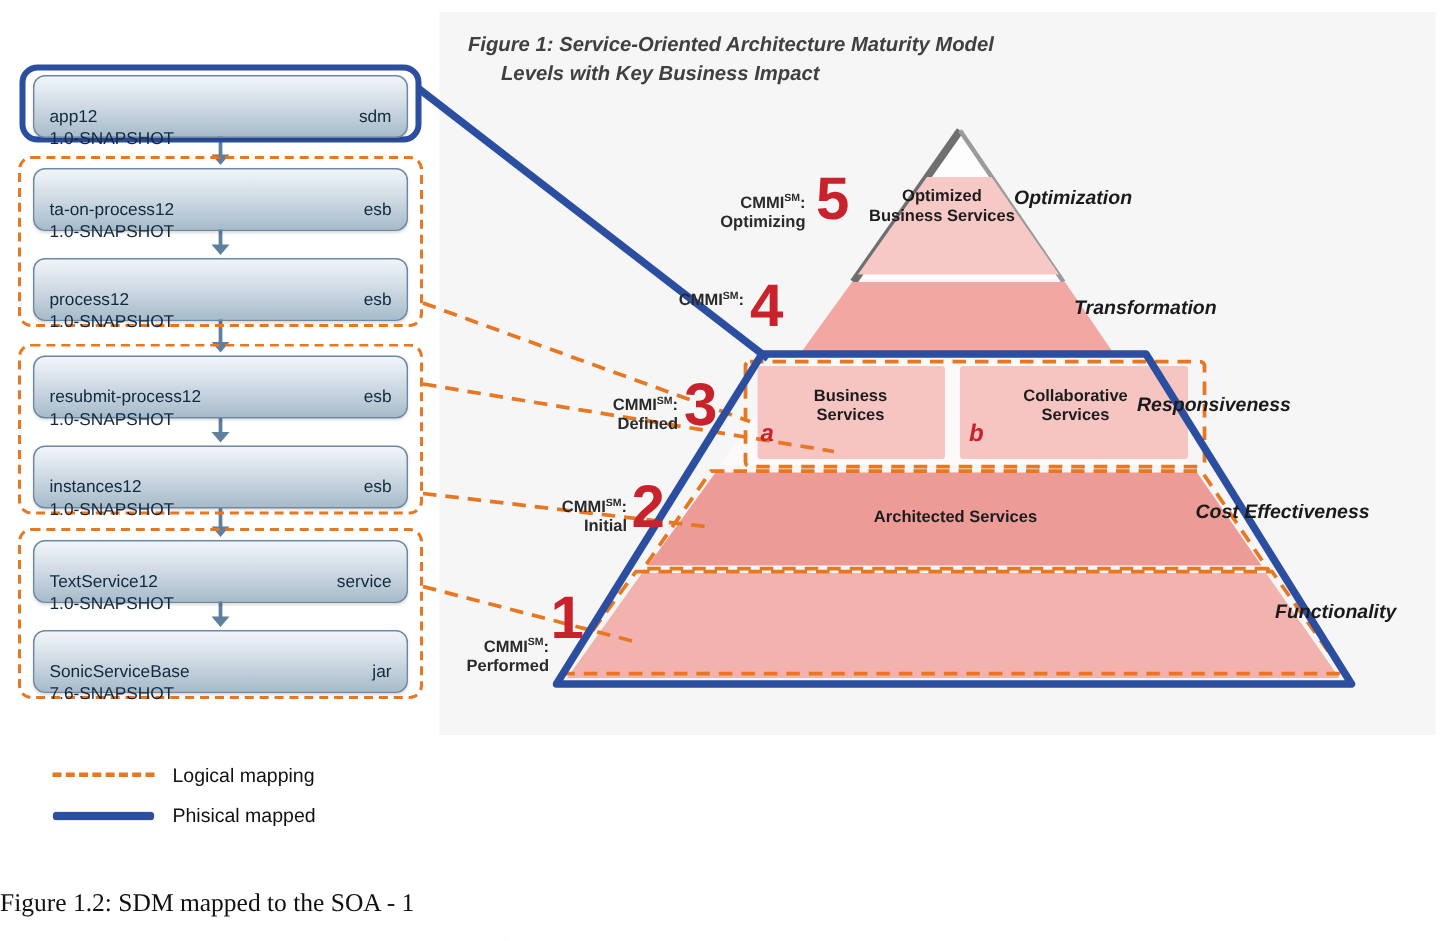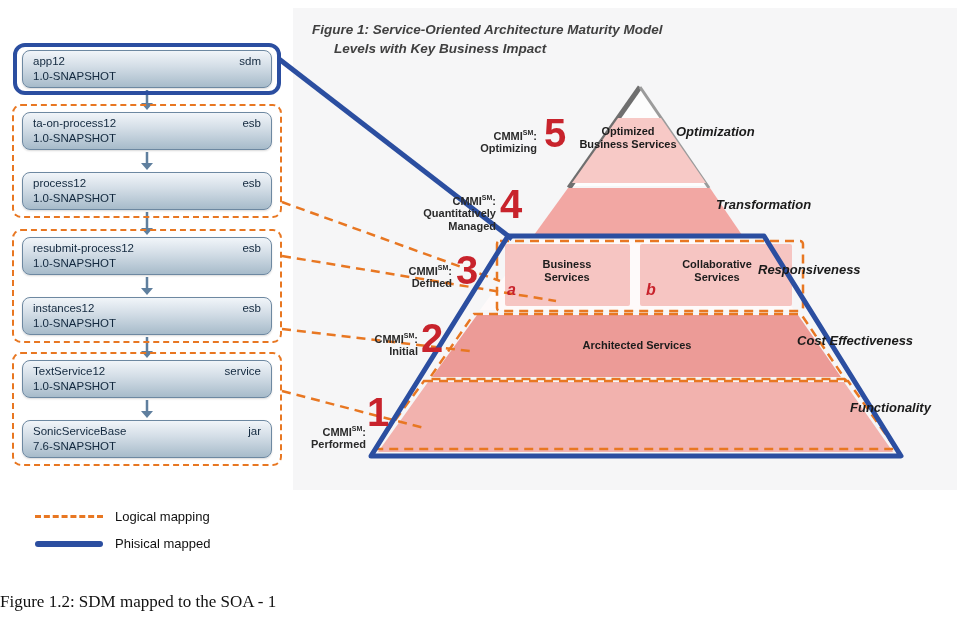--- a/index.html
+++ b/index.html
@@ -6,21 +6,21 @@
   .canvas {
     position:relative; width:965px; height:627px; background:#ffffff;
     font-family:"Liberation Sans", sans-serif; overflow:hidden;
   }
   .panel { position:absolute; left:293px; top:8px; width:664px; height:482px; background:#f6f6f7; }
   .svg-layer { position:absolute; left:0; top:0; width:965px; height:627px; }
 
   
   .sbox {
     position:absolute; left:22px; width:250px; height:38px; box-sizing:border-box;
-    border:1px solid #6d88a1; border-radius:8px; padding:3px 10px;
+    border:1px solid #6d88a1; border-radius:8px; padding:20px 10px;
     background:linear-gradient(180deg,#f1f5f9 0%,#d4dee7 42%,#a7bbca 100%);
     font-size:11.5px; line-height:15px; color:#12283e;
     box-shadow:0 1px 2px rgba(0,0,0,.15);
   }
   .sbox-row { display:flex; justify-content:space-between; }
   .phys-frame {
     position:absolute; left:13px; top:43px; width:268px; height:52px; box-sizing:border-box;
     border:4px solid #2b4ea0; border-radius:12px;
   }
   .group-dashed {
@@ -163,21 +163,20 @@
     <div class="t1">Figure 1:  Service-Oriented Architecture Maturity Model</div>
     <div class="t2">Levels with Key Business Impact</div>
   </div>
 
   <div class="cmmi" style="left:417px; top:127px">
     <div><span>CMMI</span><sup>SM</sup><span>:</span></div>
     <div>Optimizing</div>
   </div>
   <div class="cmmi" style="left:376px; top:192px">
     <div><span>CMMI</span><sup>SM</sup><span>:</span></div>
-    <div>Quantitatively Managed</div>
   </div>
   <div class="cmmi" style="left:332px; top:262px">
     <div><span>CMMI</span><sup>SM</sup><span>:</span></div>
     <div>Defined</div>
   </div>
   <div class="cmmi" style="left:298px; top:330px">
     <div><span>CMMI</span><sup>SM</sup><span>:</span></div>
     <div>Initial</div>
   </div>
   <div class="cmmi" style="left:246px; top:423px">

